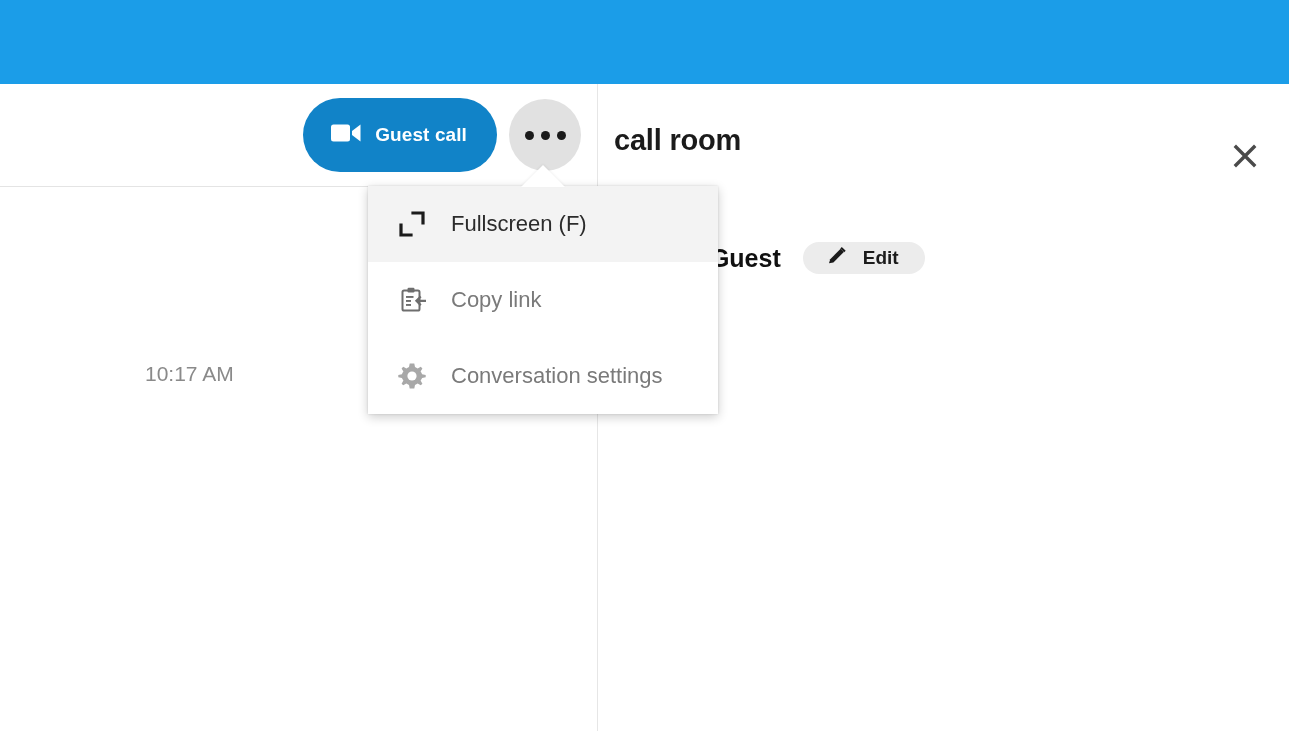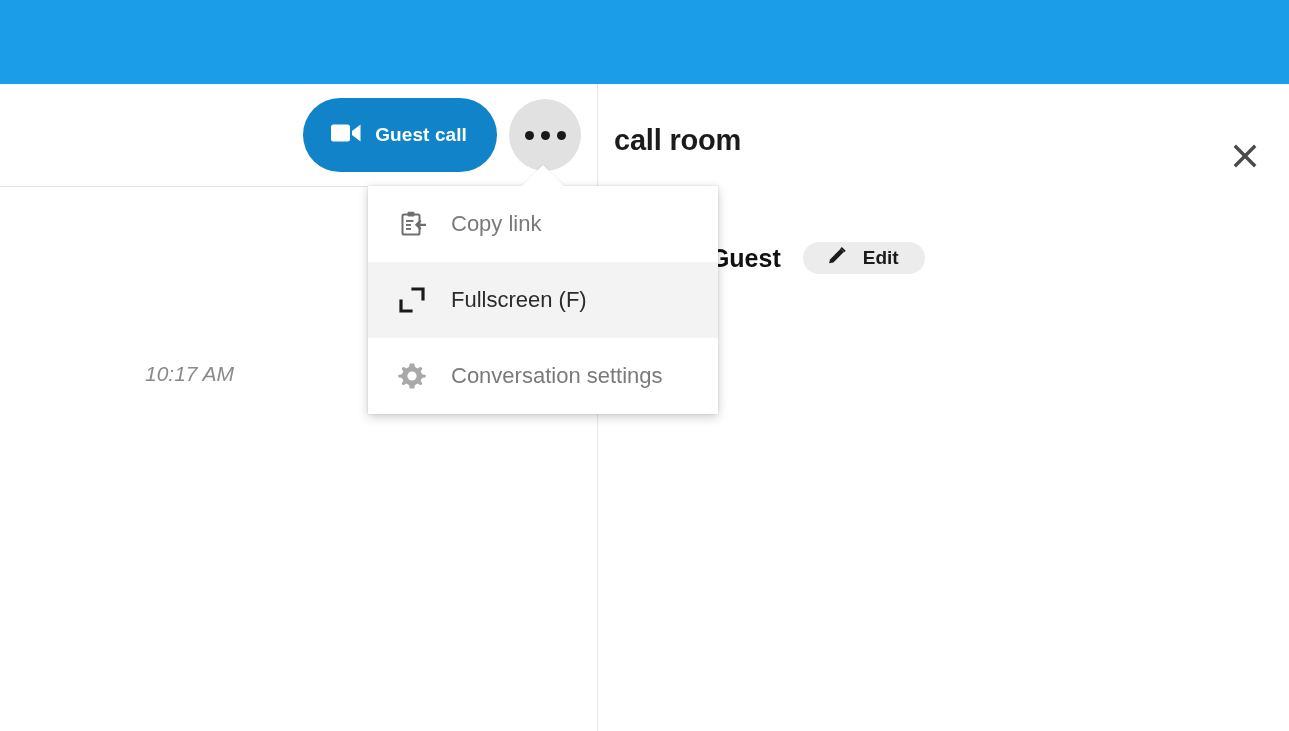--- a/index.html
+++ b/index.html
@@ -96,21 +96,20 @@
 
   
   .timestamp {
     position: absolute;
     left: 145px;
     top: 278px;
     font-size: 21px;
     color: #8a8a8a;
     font-family: "Liberation Sans", sans-serif;
     white-space: nowrap;
-    font-style: italic;
   }
 
   
   .pane-divider {
     position: absolute;
     left: 597px; top: 84px;
     width: 1px; height: 647px;
     background: #e6e6e6;
   }
 
@@ -304,44 +303,44 @@
       </button>
     </div>
 
     <div class="settings-link">ttings</div>
   </div>
 
   <div class="dropdown-arrow"></div>
 
   <div class="dropdown">
 
+    <button class="menu-item active">
+      <span class="mi-icon">
+        <svg width="28" height="28" viewBox="0 0 28 28" aria-hidden="true">
+          <path d="M3 15 L3 25 L13 25" fill="none" stroke="#1b1b1b" stroke-width="3.2" stroke-linecap="square"></path>
+          <path d="M15 3 L25 3 L25 13" fill="none" stroke="#1b1b1b" stroke-width="3.2" stroke-linecap="square"></path>
+        </svg>
+      </span>
+      <span class="mi-label">Fullscreen (F)</span>
+    </button>
+
     <button class="menu-item">
       <span class="mi-icon">
         <svg width="28" height="28" viewBox="0 0 28 28" aria-hidden="true">
           <rect x="4.5" y="4.5" width="17" height="20" rx="1.6" fill="none" stroke="#6e6e6e" stroke-width="2"></rect>
           <rect x="9.5" y="1.8" width="7" height="4.6" rx="1.2" fill="#6e6e6e"></rect>
           <rect x="8" y="10" width="7.5" height="1.9" fill="#6e6e6e"></rect>
           <rect x="8" y="14" width="5" height="1.9" fill="#6e6e6e"></rect>
           <rect x="8" y="18" width="5" height="1.9" fill="#6e6e6e"></rect>
           <path d="M27 14.8 L19 14.8 M22 11.2 L18.4 14.8 L22 18.4" fill="none" stroke="#6e6e6e" stroke-width="2.2" stroke-linecap="square"></path>
         </svg>
       </span>
       <span class="mi-label">Copy link</span>
     </button>
 
-    <button class="menu-item active">
-      <span class="mi-icon">
-        <svg width="28" height="28" viewBox="0 0 28 28" aria-hidden="true">
-          <path d="M3 15 L3 25 L13 25" fill="none" stroke="#1b1b1b" stroke-width="3.2" stroke-linecap="square"></path>
-          <path d="M15 3 L25 3 L25 13" fill="none" stroke="#1b1b1b" stroke-width="3.2" stroke-linecap="square"></path>
-        </svg>
-      </span>
-      <span class="mi-label">Fullscreen (F)</span>
-    </button>
-
     <button class="menu-item">
       <span class="mi-icon">
         <svg width="28" height="28" viewBox="0 0 28 28" aria-hidden="true">
           <path d="M14 1.5 L16.3 1.5 L17 5.1 A9.4 9.4 0 0 1 19.6 6.6 L22.8 4.8 L24.4 6.4 L22.6 9.6 A9.4 9.4 0 0 1 24.1 12.2 L27.7 12.9 L27.7 15.2 L24.1 15.9 A9.4 9.4 0 0 1 22.6 18.5 L24.4 21.7 L22.8 23.3 L19.6 21.5 A9.4 9.4 0 0 1 17 23 L16.3 26.6 L14 26.6 L11.7 26.6 L11 23 A9.4 9.4 0 0 1 8.4 21.5 L5.2 23.3 L3.6 21.7 L5.4 18.5 A9.4 9.4 0 0 1 3.9 15.9 L0.3 15.2 L0.3 12.9 L3.9 12.2 A9.4 9.4 0 0 1 5.4 9.6 L3.6 6.4 L5.2 4.8 L8.4 6.6 A9.4 9.4 0 0 1 11 5.1 L11.7 1.5 Z" fill="#a8a8a8"></path>
           <circle cx="14" cy="14" r="4.6" fill="#ffffff"></circle>
         </svg>
       </span>
       <span class="mi-label">Conversation settings</span>
     </button>
 

